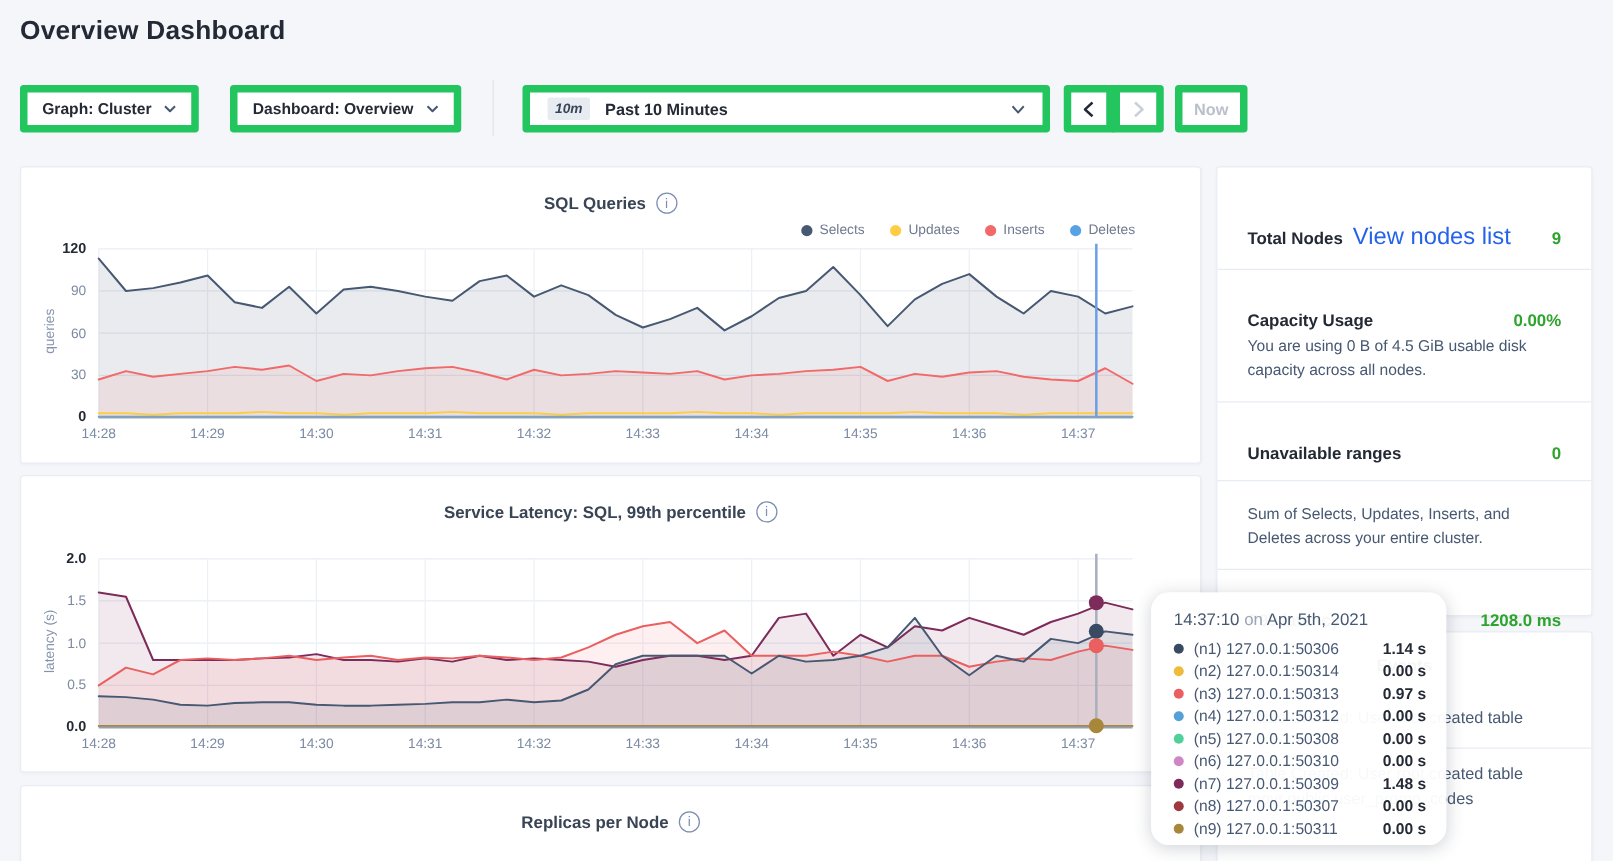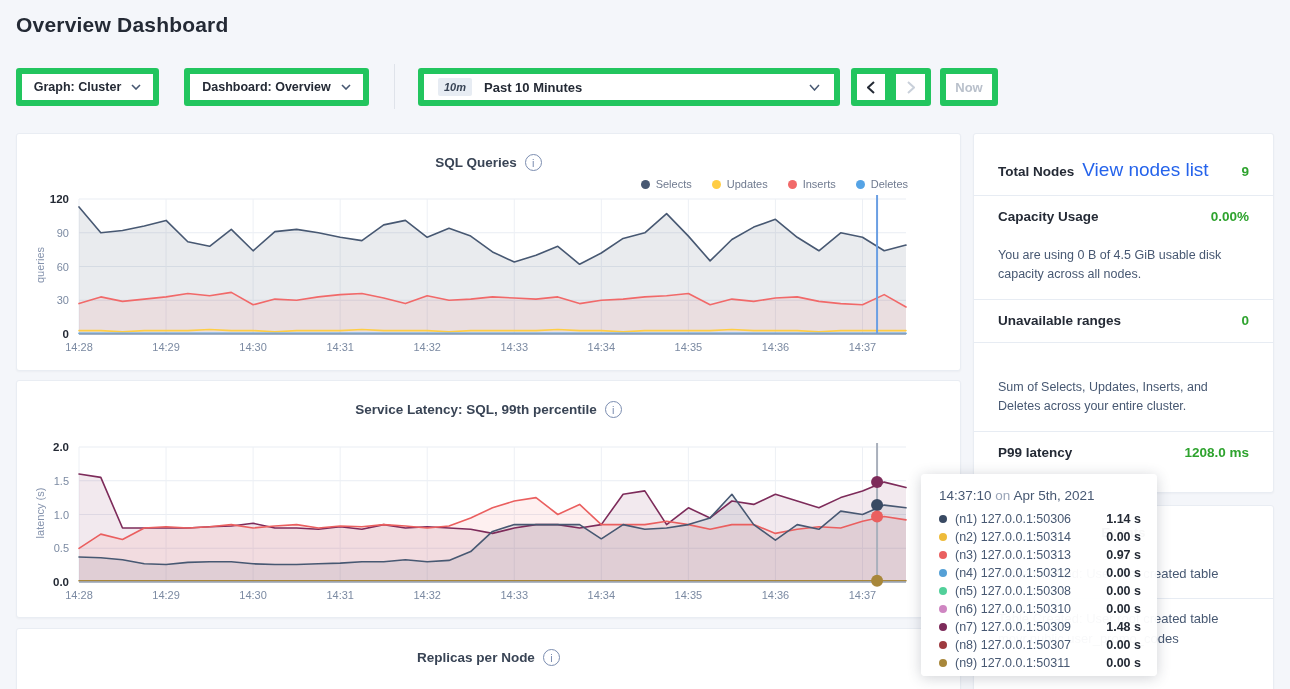--- a/index.html
+++ b/index.html
@@ -55,33 +55,33 @@
     transform:rotate(-90deg); transform-origin:center;
   }
   .card-sql .yaxis-title { top:125px; }
   .card-latency .yaxis-title { top:126px; }
 
   
   .panel-title { text-align:center; font-size:13.5px; font-weight:700; color:#242a35; padding-top:19px; }
   .sum-rows { margin-top:12px; }
   .sum-row { padding:13px 24px 14px 24px; }
   .sum-row + .sum-row { border-top:1px solid #e7ecf3; }
-  .sum-head { display:flex; align-items:baseline; }
+  .sum-head { display:flex; align-items:baseline;margin-top:20px; }
   .sum-label { font-size:13.5px; font-weight:700; color:#242a35; }
   .sum-link { font-size:19px; font-weight:400; margin-left:8px; cursor:pointer; }
   .sum-value { margin-left:auto; font-size:13.5px; font-weight:700; }
-  .sum-sub { margin-top:22px; font-size:12.5px; line-height:1.55; color:#475872; }
+  .sum-sub { margin-top:4px; font-size:12.5px; line-height:1.55; color:#475872; }
   .event-items { margin-top:14px; }
   .event-item { padding:10px 40px 14px 24px; font-size:13px; line-height:1.55; color:#475872; }
   .event-item + .event-item { border-top:1px solid #e7ecf3; }
 
   
   .tooltip {
     position:absolute; left:921px; top:474px; width:236px; height:202px; z-index:50;
-    background:rgba(255,255,255,.96); border-radius:4px; box-shadow:0 2px 14px rgba(40,50,70,.22);
+    background:rgba(255,255,255,.96); border-radius:14px; box-shadow:0 2px 14px rgba(40,50,70,.22);
     padding:14px 16px 10px 18px;
   }
   .tt-head { font-size:13.5px; color:#475872; margin-bottom:7px; }
   .tt-on { color:#9aa5b8; }
   .tt-row { display:flex; align-items:center; gap:8px; height:18px; font-size:12.5px; color:#475872; }
   .tt-dot { width:8px; height:8px; border-radius:50%; flex:none; }
   .tt-label { white-space:nowrap; }
   .tt-value { margin-left:auto; font-weight:700; color:#242a35; white-space:nowrap; }
 </style>
 </head>

